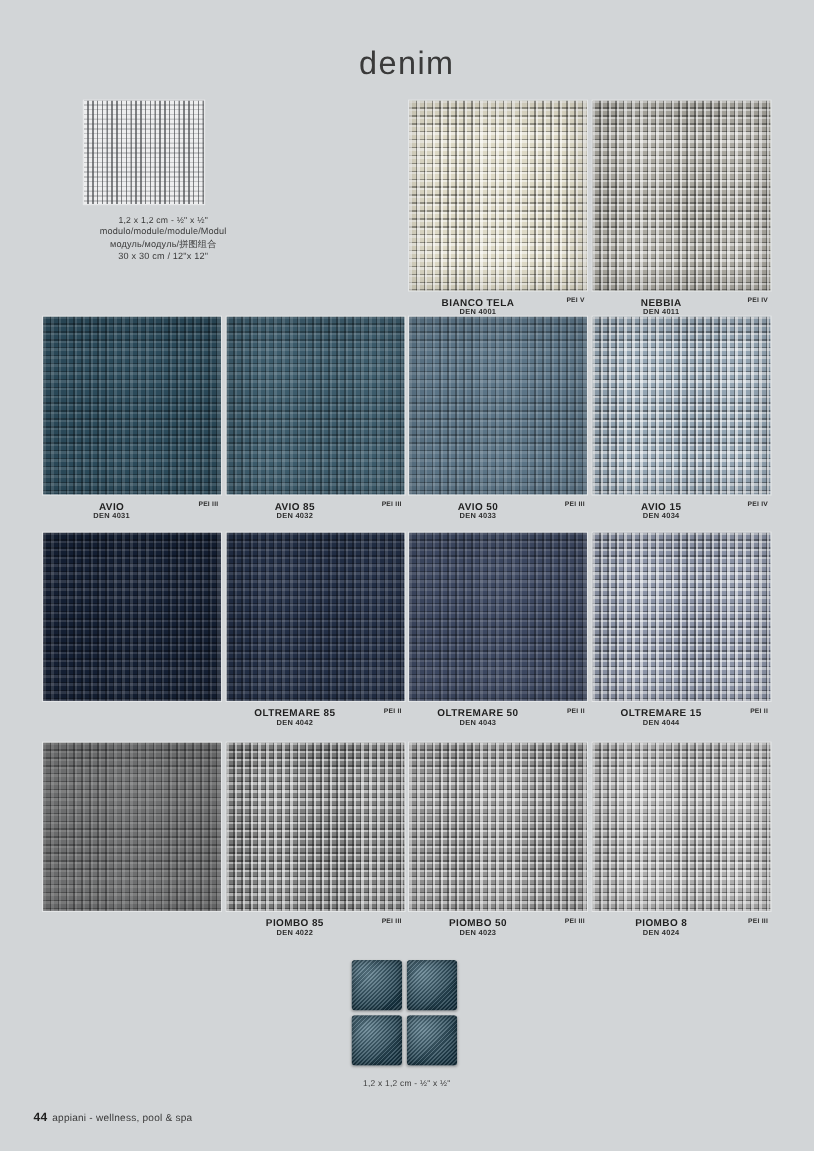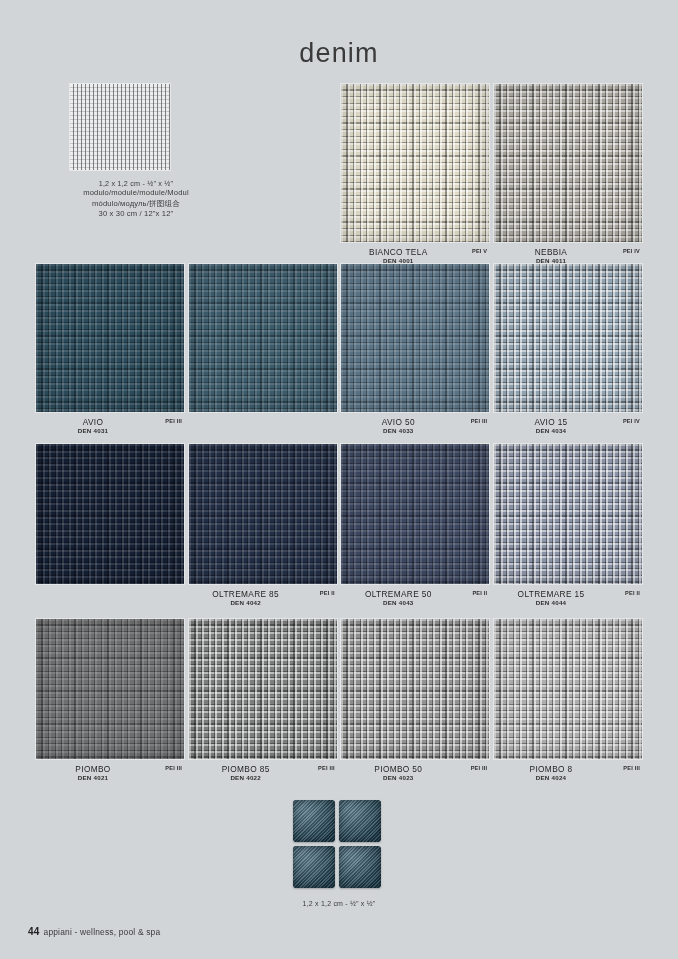--- a/index.html
+++ b/index.html
@@ -90,21 +90,21 @@
     box-shadow:inset 0 0 26px rgba(0,0,0,.18);
   }
 
   
   .caption{
     position:relative;height:26px;margin-top:5px;
   }
   .cap-name{
     position:absolute;left:0;right:0;top:0;
     text-align:center;
-    font-size:8.3px;font-weight:normal;letter-spacing:.35px;color:#1f1f1f;
+    font-size:8.3px;font-weight:bold;letter-spacing:.35px;color:#1f1f1f;
   }
   .cap-code{
     position:absolute;left:0;right:0;top:10px;
     text-align:center;
     font-size:6.2px;font-weight:bold;letter-spacing:.25px;color:#2e2e2e;
   }
   .cap-pei{
     position:absolute;right:2px;top:1px;
     font-size:5.6px;font-weight:bold;letter-spacing:.2px;color:#2e2e2e;
   }
@@ -144,21 +144,21 @@
 
 <div class="page">
 
   <div class="title">denim</div>
 
   <div class="module-block">
     <div class="module-swatch"></div>
     <div class="module-size">1,2 x 1,2 cm - ½" x ½"</div>
     <div class="module-langs">
       <div>modulo/module/module/Modul</div>
-      <div>módulo/модуль/拼图组合</div>
+      <div>модуль/модуль/拼图组合</div>
       <div>30 x 30 cm / 12"x 12"</div>
     </div>
   </div>
 
   <div class="grid" id="grid">
       <div class="row" style="top: 84px;">
         <div class="cell c0"></div>
         <div class="cell c1"></div>
         <div class="cell c2">
           <div class="swatch" style="height: 158px; background-color: rgb(221, 217, 198);">
@@ -189,20 +189,25 @@
           <div class="caption">
             <div class="cap-name shift">AVIO</div>
             <div class="cap-code shift">DEN 4031</div>
             <div class="cap-pei">PEI III</div>
           </div>
         </div>
         <div class="cell c1">
           <div class="swatch" style="height: 148px; background-color: rgb(60, 91, 107);">
             <div class="mesh vignette"></div>
           </div>
+          <div class="caption">
+            <div class="cap-name shift">AVIO 85</div>
+            <div class="cap-code shift">DEN 4032</div>
+            <div class="cap-pei">PEI III</div>
+          </div>
         </div>
         <div class="cell c2">
           <div class="swatch" style="height: 148px; background-color: rgb(91, 116, 134);">
             <div class="mesh vignette"></div>
           </div>
           <div class="caption">
             <div class="cap-name shift">AVIO 50</div>
             <div class="cap-code shift">DEN 4033</div>
             <div class="cap-pei">PEI III</div>
           </div>
@@ -252,25 +257,20 @@
             <div class="cap-name shift">OLTREMARE 15</div>
             <div class="cap-code shift">DEN 4044</div>
             <div class="cap-pei">PEI II</div>
           </div>
         </div>
       </div>
       <div class="row" style="top: 619px;">
         <div class="cell c0">
           <div class="swatch" style="height: 140px; background-color: rgb(110, 111, 112);">
             <div class="mesh vignette"></div>
-          </div>
-          <div class="caption">
-            <div class="cap-name shift">PIOMBO</div>
-            <div class="cap-code shift">DEN 4021</div>
-            <div class="cap-pei">PEI III</div>
           </div>
         </div>
         <div class="cell c1">
           <div class="swatch" style="height: 140px; background-color: rgb(125, 126, 126);">
             <div class="mesh vignette light"></div>
           </div>
           <div class="caption">
             <div class="cap-name shift">PIOMBO 85</div>
             <div class="cap-code shift">DEN 4022</div>
             <div class="cap-pei">PEI III</div>

